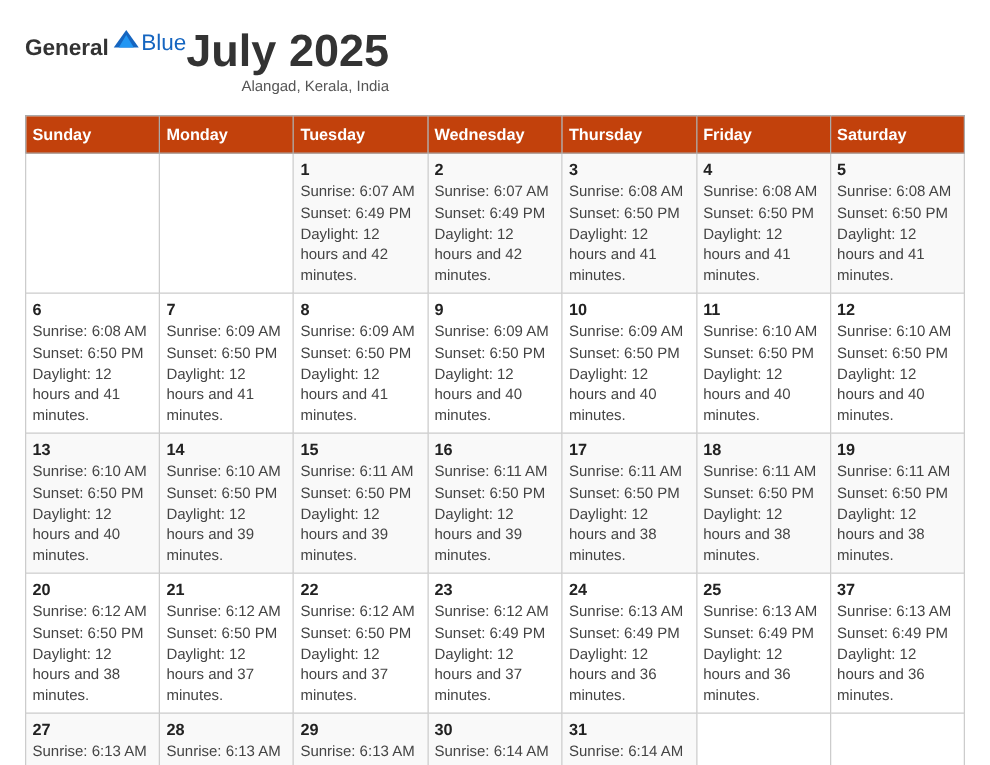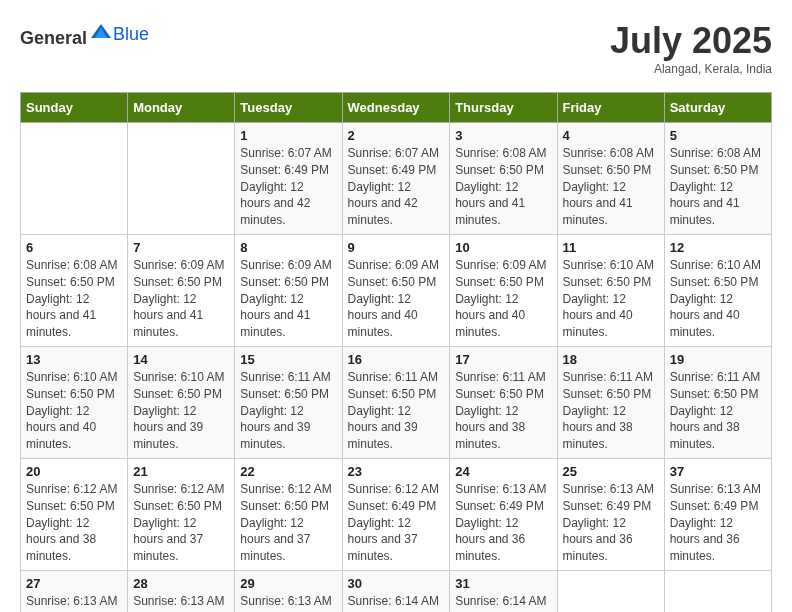--- a/index.html
+++ b/index.html
@@ -5,21 +5,21 @@
     * { box-sizing: border-box; margin: 0; padding: 0; }
     body {
       font-family: Arial, sans-serif;
       background: #fff;
       width: 792px;
       min-height: 612px;
       padding: 20px;
     }
     .header-area {
       display: flex;
-      justify-content: space-between;
+      justify-content: flex-start;
       align-items: flex-start;
       margin-bottom: 16px;
     }
     .logo {
       display: flex;
       align-items: center;
     }
     .logo-text-general {
       font-size: 18px;
       font-weight: bold;
@@ -30,38 +30,37 @@
       font-weight: normal;
       color: #1565c0;
     }
     .logo-icon {
       width: 24px;
       height: 24px;
       margin-left: 2px;
     }
     .title-area {
       text-align: right;
-      margin-left: 45px;
     }
     .main-title {
       font-size: 36px;
       font-weight: bold;
       color: #333;
     }
     .sub-title {
       font-size: 12px;
       color: #555;
     }
     .calendar {
       width: 100%;
       border-collapse: collapse;
       font-size: 11px;
     }
     .calendar thead tr th {
-      background-color: #4d7c0f;
+      background-color: #c2410c;
       color: #fff;
       padding: 7px 5px;
       text-align: left;
       font-size: 13px;
       font-weight: bold;
       border: 1px solid #aaa;
     }
     .calendar tbody tr td {
       border: 1px solid #ccc;
       vertical-align: top;

